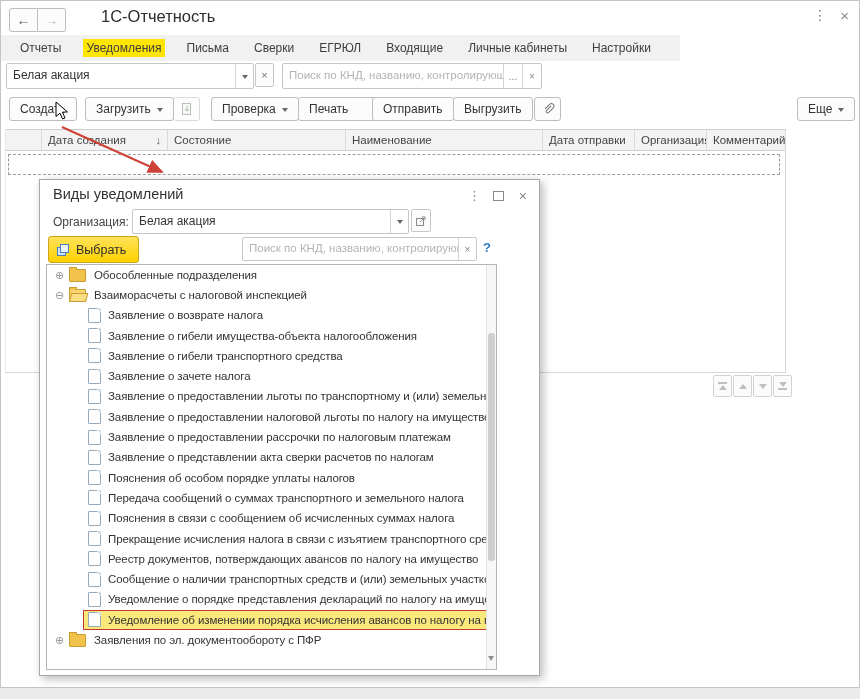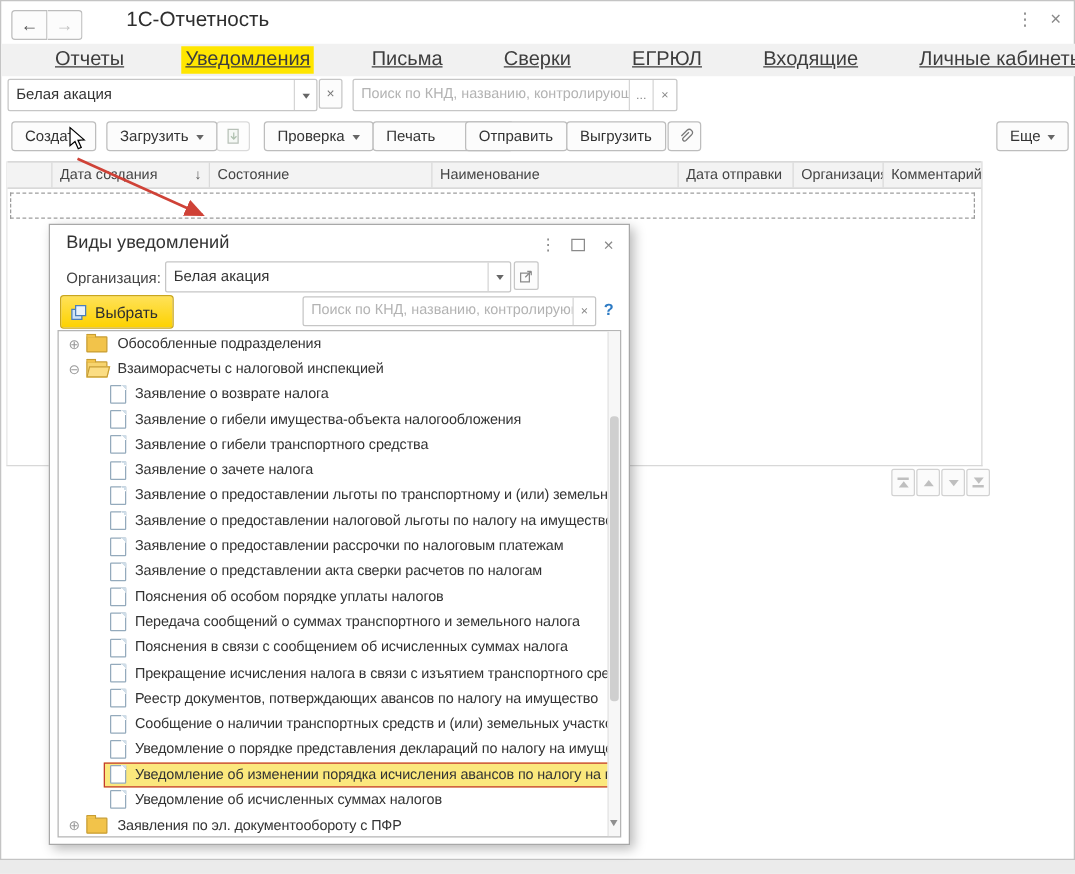--- a/index.html
+++ b/index.html
@@ -13,21 +13,21 @@
   .navbtn.back{border-radius:3px 0 0 3px;color:#555;}
   .navbtn.fwd{border-radius:0 3px 3px 0;border-left:none;color:#c3c3c3;}
   .apptitle{position:absolute;left:100px;top:6px;font-size:16.5px;color:#2e2e2e;}
   .tb-ic{position:absolute;top:6px;color:#8a8a8a;font-size:14px;cursor:default;}
   .tb-menu{right:32px;letter-spacing:0;}
   .tb-close{right:10px;font-size:15px;}
 
   
   .tabs{position:absolute;left:0;top:34px;height:26px;background:#f1f1f1;display:inline-flex;align-items:center;
         padding:0 26px 0 16px;gap:19px;}
-  .tab{font-size:16px;color:#3d3d3d;text-decoration:underline;white-space:nowrap;padding:2px 3px;cursor:pointer;margin-left:24px;}
+  .tab{font-size:12px;color:#3d3d3d;white-space:nowrap;padding:2px 3px;cursor:pointer;}
   .tab.active{background:#ffe600;}
 
   
   .filterrow{position:absolute;left:0;top:62px;height:26px;width:100%;}
   .combo{position:absolute;display:flex;align-items:stretch;border:1px solid #c6c6c6;background:#fff;border-radius:2px;}
   .combo .val{flex:1;font-size:12px;color:#333;padding:4px 6px 0 6px;white-space:nowrap;overflow:hidden;}
   .combo .seg{width:17px;border-left:1px solid #d5d5d5;display:flex;align-items:center;justify-content:center;}
   .caret{width:0;height:0;border:3.5px solid transparent;border-top:4.5px solid #666;margin-top:4px;}
   .mini-btn{border:1px solid #c6c6c6;background:#fcfcfc;border-radius:2px;width:19px;display:flex;align-items:center;justify-content:center;
             font-size:11px;color:#777;}
@@ -56,21 +56,21 @@
   
   .movegrp{position:absolute;left:712px;top:374px;display:flex;gap:1px;}
   .mv{width:17px;height:20px;border:1px solid #d2d2d2;border-radius:2px;background:#fbfbfb;display:flex;flex-direction:column;align-items:center;justify-content:center;}
   .mv .bar{width:9px;height:2px;background:#bfbfbf;}
   .mv .tu{width:0;height:0;border:4px solid transparent;border-bottom:5px solid #bfbfbf;border-top:none;}
   .mv .td{width:0;height:0;border:4px solid transparent;border-top:5px solid #bfbfbf;border-bottom:none;}
   .mv .bar + .tu{margin-top:1px;} .mv .td + .bar{margin-top:1px;}
 
   
   .dialog{position:absolute;left:38px;top:178px;width:463px;height:495px;background:#fff;border:1px solid #a8a8a8;
-          box-shadow:3px 3px 9px rgba(0,0,0,.28);z-index:20;}
+          box-shadow:3px 3px 9px rgba(0,0,0,.28);z-index:20;padding-left:36px;}
   .dlg-title{position:absolute;left:13px;top:6px;font-size:14.5px;color:#333;}
   .dlg-ic{position:absolute;top:8px;color:#8a8a8a;font-size:13px;cursor:default;}
   .dlg-menu{right:58px;}
   .dlg-max{right:35px;top:11px;}
   .maxbox{display:block;width:9px;height:8px;border:1px solid #8a8a8a;}
   .dlg-close{right:12px;font-size:14px;}
   .dlg-orglabel{position:absolute;left:13px;top:35px;font-size:12px;color:#444;}
   .dlg-orgcombo{left:92px;top:29px;width:275px;height:23px;}
   .openbtn{position:absolute;left:371px;top:29px;width:20px;height:23px;box-sizing:border-box;border:1px solid #c6c6c6;border-radius:2px;background:#fcfcfc;
            display:flex;align-items:center;justify-content:center;}
@@ -366,26 +366,20 @@
             <span class="d-ic"></span>
             <span class="lbl">Уведомление о порядке представления деклараций по налогу на имущество</span>
           </span>
         </div>
       <div class="trow doc-row sel">
           <span class="cnt">
             <span class="d-ic"></span>
             <span class="lbl">Уведомление об изменении порядка исчисления авансов по налогу на прибыль</span>
           </span>
         </div>
-      <div class="trow doc-row">
-          <span class="cnt">
-            <span class="d-ic"></span>
-            <span class="lbl">Уведомление об исчисленных суммах налогов</span>
-          </span>
-        </div>
       <div class="trow folder-row">
         <span class="exp">⊕</span>
         <span class="f-ic"></span>
         <span class="lbl">Заявления по эл. документообороту с ПФР</span>
       </div>
       <div class="vsb">
         <span class="thumb"></span>
         <i class="dn"></i>
       </div>
     </div>

